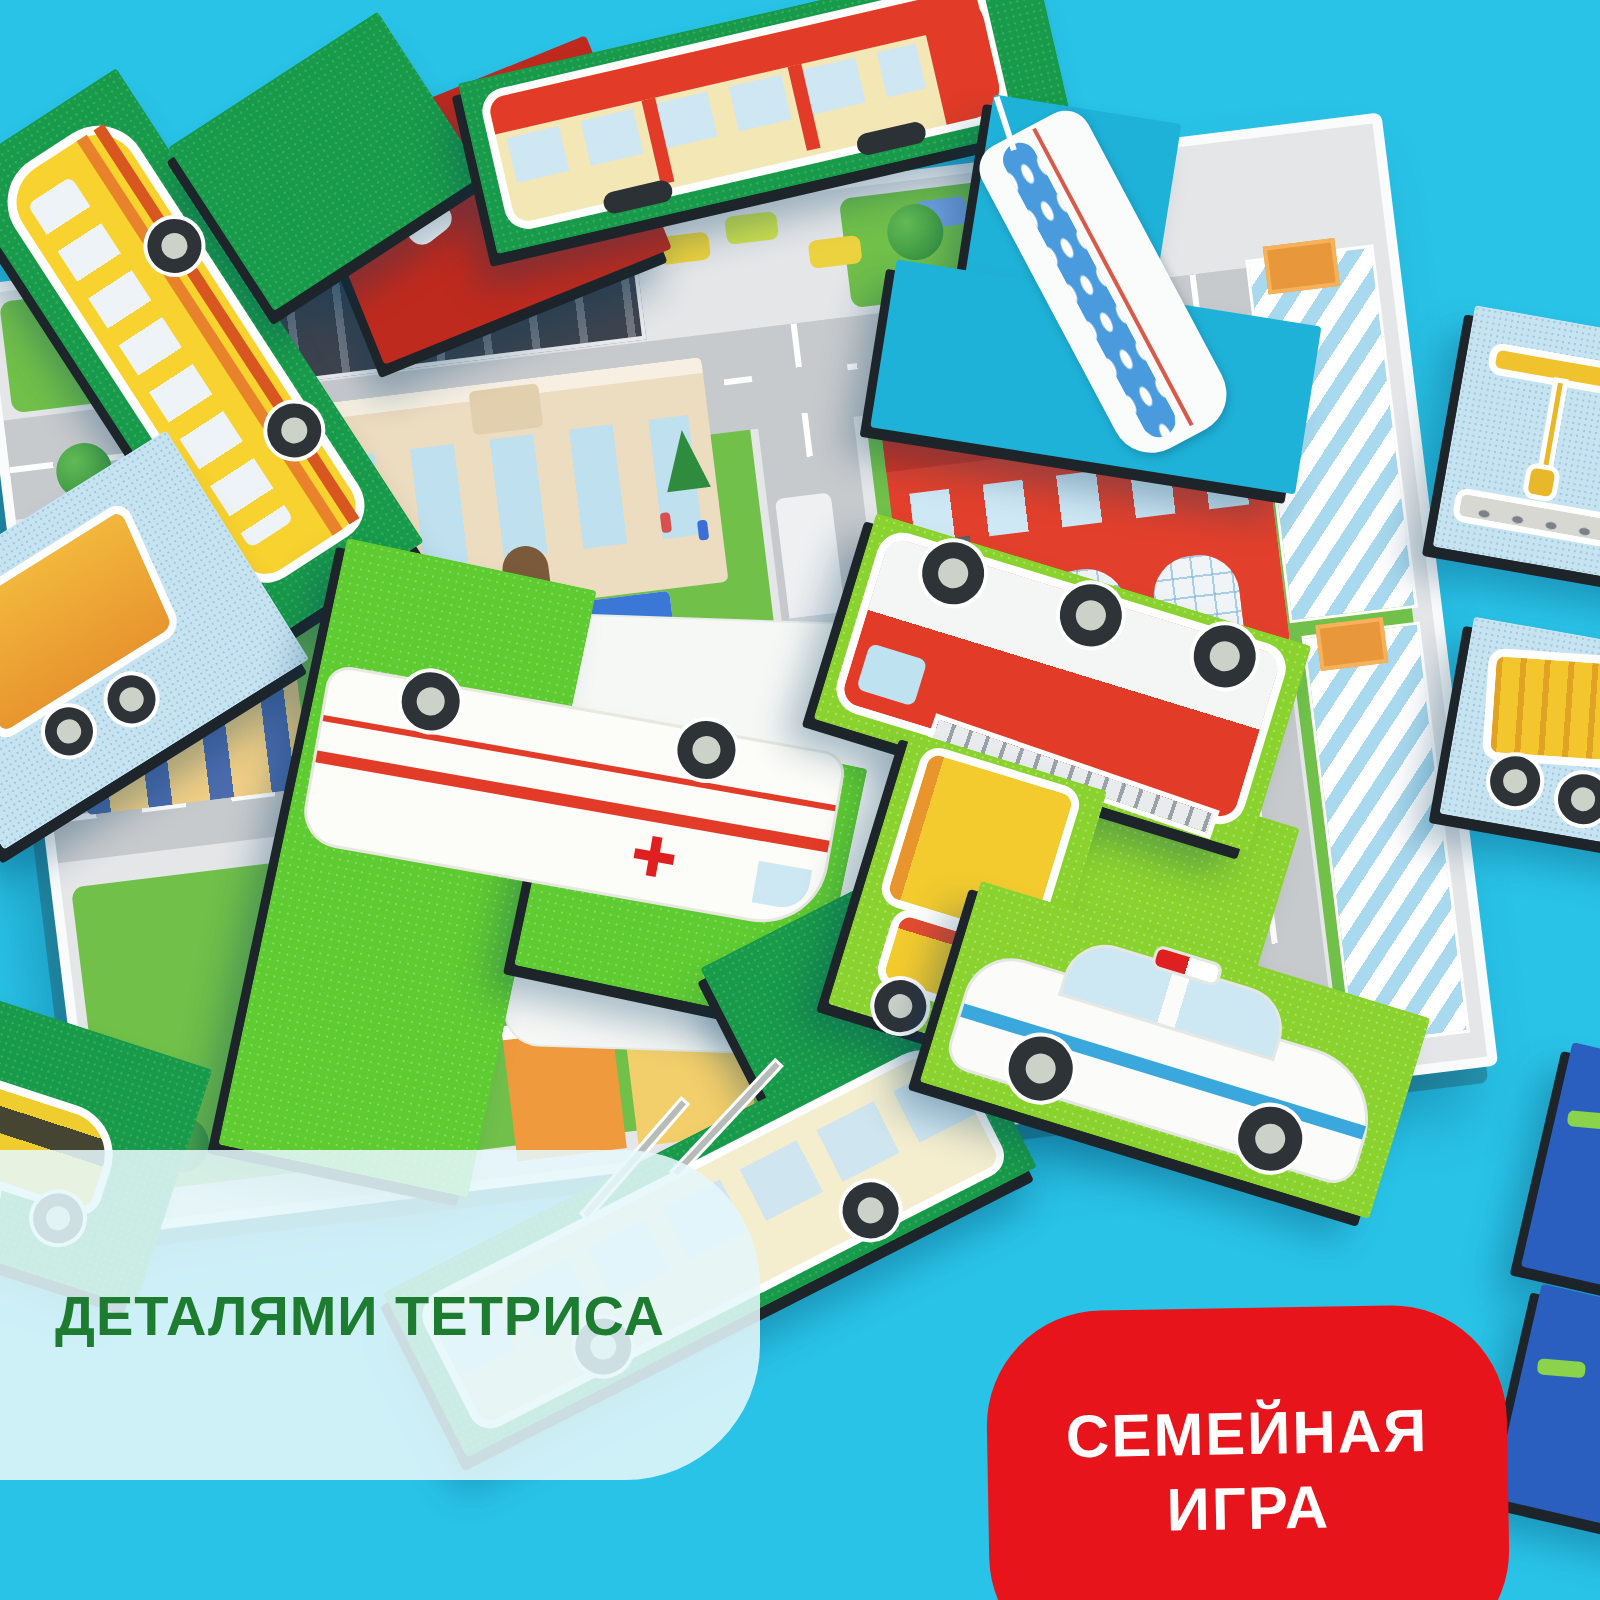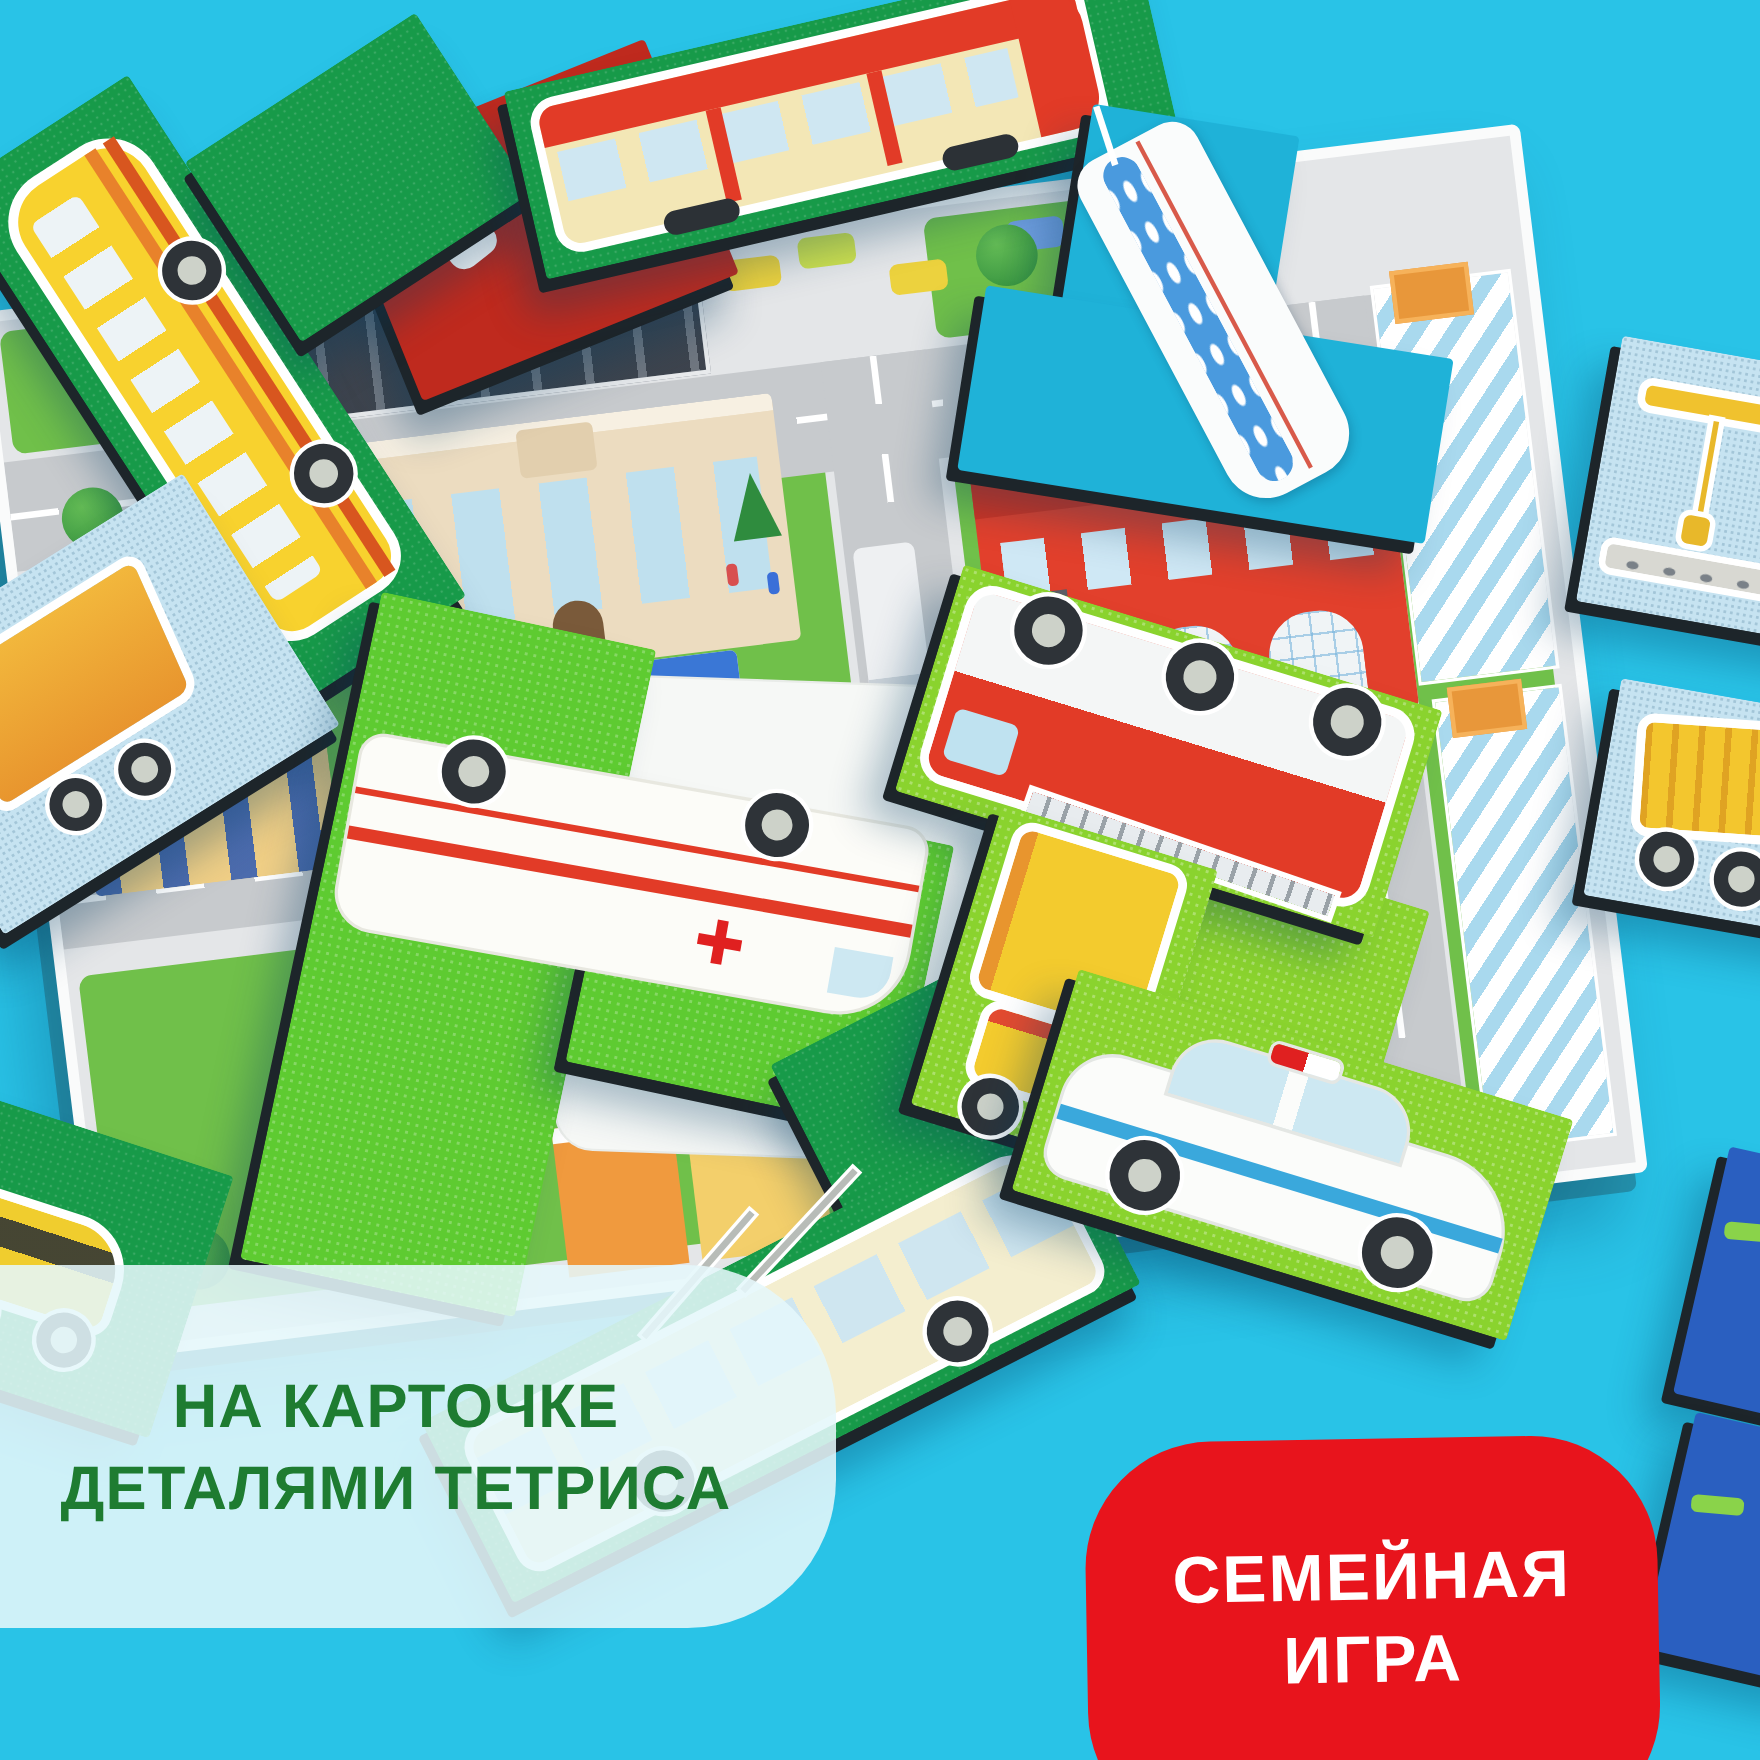--- a/index.html
+++ b/index.html
@@ -295,21 +295,20 @@
   </div>
 
   <div class="tile tex-green" style="left:-70px;top:1025px;width:250px;height:250px;transform:rotate(18deg);z-index:4;">
     <div class="abs" style="left:6px;top:84px;width:170px;height:88px;background:#f0cd2e;border-radius:30px 44px 14px 14px;box-shadow:0 0 0 8px #fff;
          background-image:linear-gradient(180deg,transparent 0 16px,rgba(40,46,52,.85) 16px 42px,transparent 42px);"></div>
     <div class="wheel" style="left:30px;top:160px;width:50px;height:50px;"></div>
     <div class="wheel" style="left:120px;top:160px;width:50px;height:50px;"></div>
   </div>
 
   <div id="text-panel">
-    <div class="pl">НА КАРТОЧКЕ</div>
     <div class="pl">ДЕТАЛЯМИ ТЕТРИСА</div>
   </div>
 
   <div id="badge">
     <div class="bl">СЕМЕЙНАЯ</div>
     <div class="bl">ИГРА</div>
   </div>
 
 </div>
 

